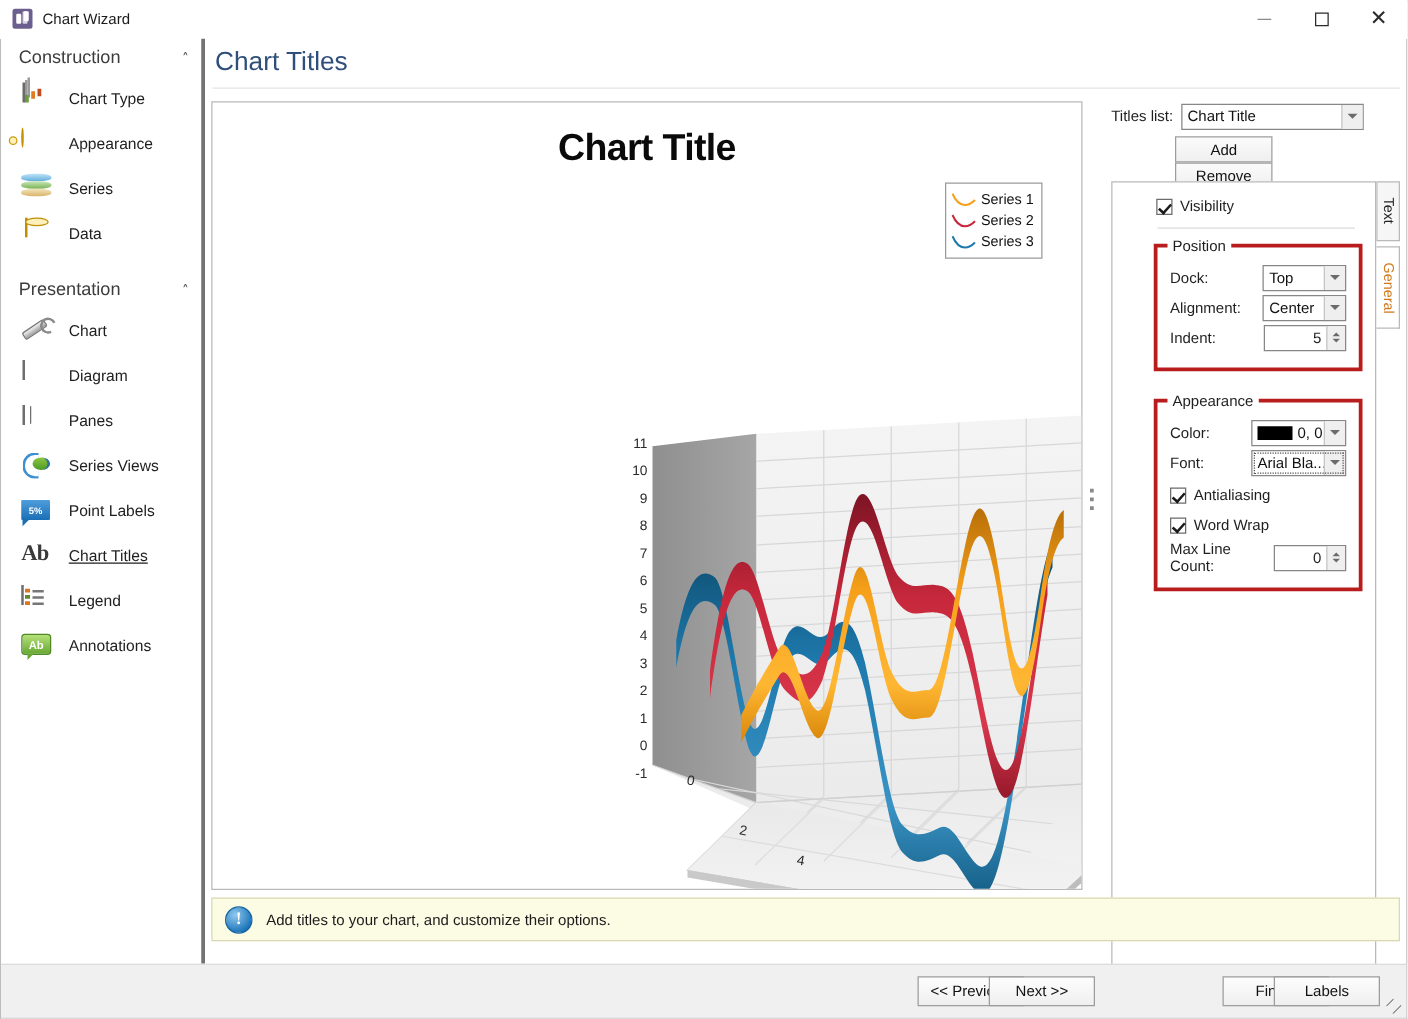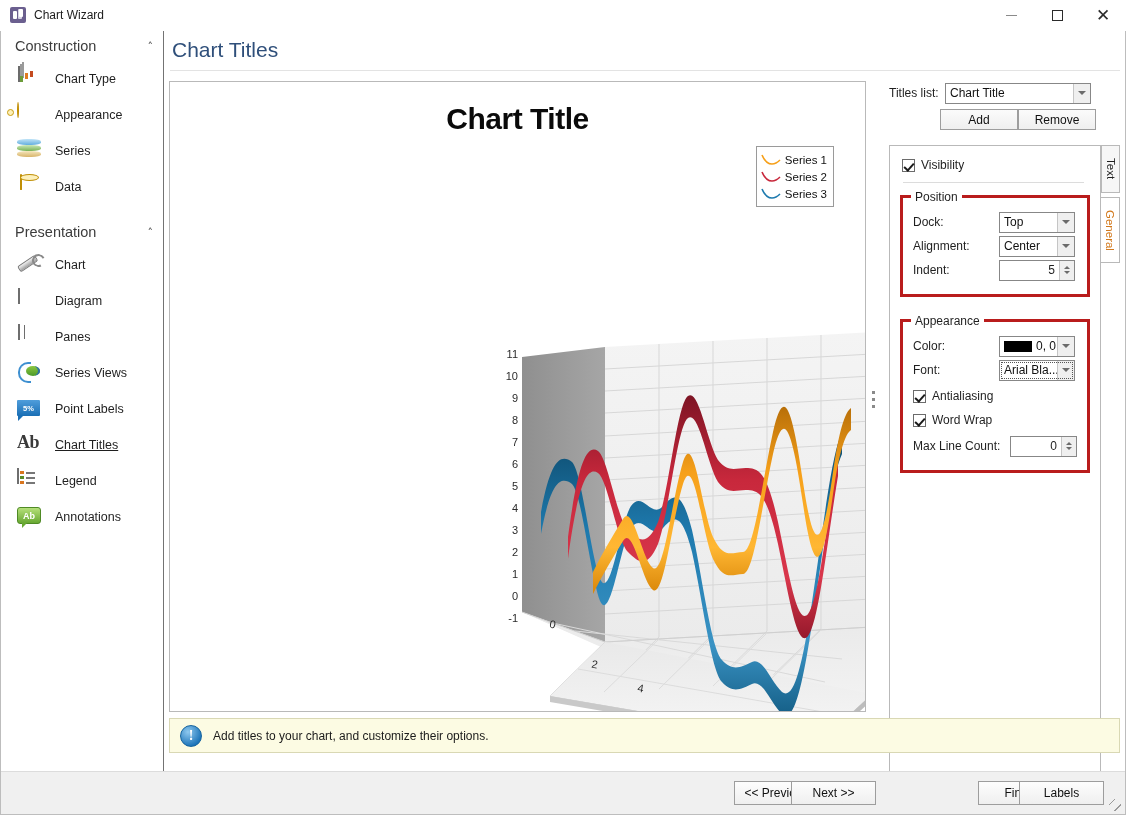--- a/index.html
+++ b/index.html
@@ -47,21 +47,21 @@
   
   .frame-l{ position:absolute; left:0; top:31px; width:1px; height:784px; background:#bdbdbd;}
   .frame-r{ position:absolute; right:0; top:0; width:1px; height:815px; background:#bdbdbd;}
   .frame-b{ position:absolute; left:0; bottom:0; width:1126px; height:1px; background:#bdbdbd;}
   .frame-t{ position:absolute; left:0; top:0; width:1126px; height:1px; background:#bdbdbd;}
 
   
   .sidebar{
     position:absolute; left:1px; top:31px; width:163px; height:740px;
     background:#ffffff;
-    border-right:1px solid #737373;
+    border-right:3px solid #737373;
   }
   .group-head{
     height:30px; display:flex; align-items:center;
     padding-left:14px; padding-right:10px;
     font-size:14.5px; color:#3c3c3c;
   }
   .group-head .ghtext{ flex:1; }
   .chev{ color:#4a4a4a; font-size:11px; font-family:"DejaVu Sans", sans-serif; }
   .nav-item{
     height:36px; display:flex; align-items:center; padding-left:16px; cursor:default;
@@ -263,26 +263,26 @@
   .arrow-dn{
     width:0;height:0;border-left:4px solid transparent;border-right:4px solid transparent;
     border-top:4px solid #6b6b6b;
   }
   .btn{
     height:21px; border:1px solid #9d9d9d;
     background:linear-gradient(#fbfbfb,#efefef);
     font-size:12px; color:#111;
     display:flex;align-items:center;justify-content:center;
   }
-  .addrow{ position:absolute; left:60px; top:28px; width:158px; display:flex; gap:0;}
+  .addrow{ position:absolute; left:60px; top:28px; width:158px; display:flex; gap:0;flex-direction:column;}
   .addrow .btn{ width:78px; }
 
   .tabpanel{
     position:absolute; left:9px; top:64px; width:212px; height:628px;
-    border:1px solid #b9b9b9; background:#fff;
+    border:1px solid #b9b9b9; background:#fff;padding-left:23px;
   }
   .vtabs{ position:absolute; left:221px; top:64px; width:19px; }
   .vtab{
     width:19px; border:1px solid #b9b9b9; background:#f6f6f6;
     writing-mode:vertical-rl;
     font-size:11.5px; color:#1f1f1f;
     display:flex;align-items:center;justify-content:center;
     padding:7px 0;
   }
   .vtab.sel{ background:#ffffff; color:#d2781b; border-left:none; }

